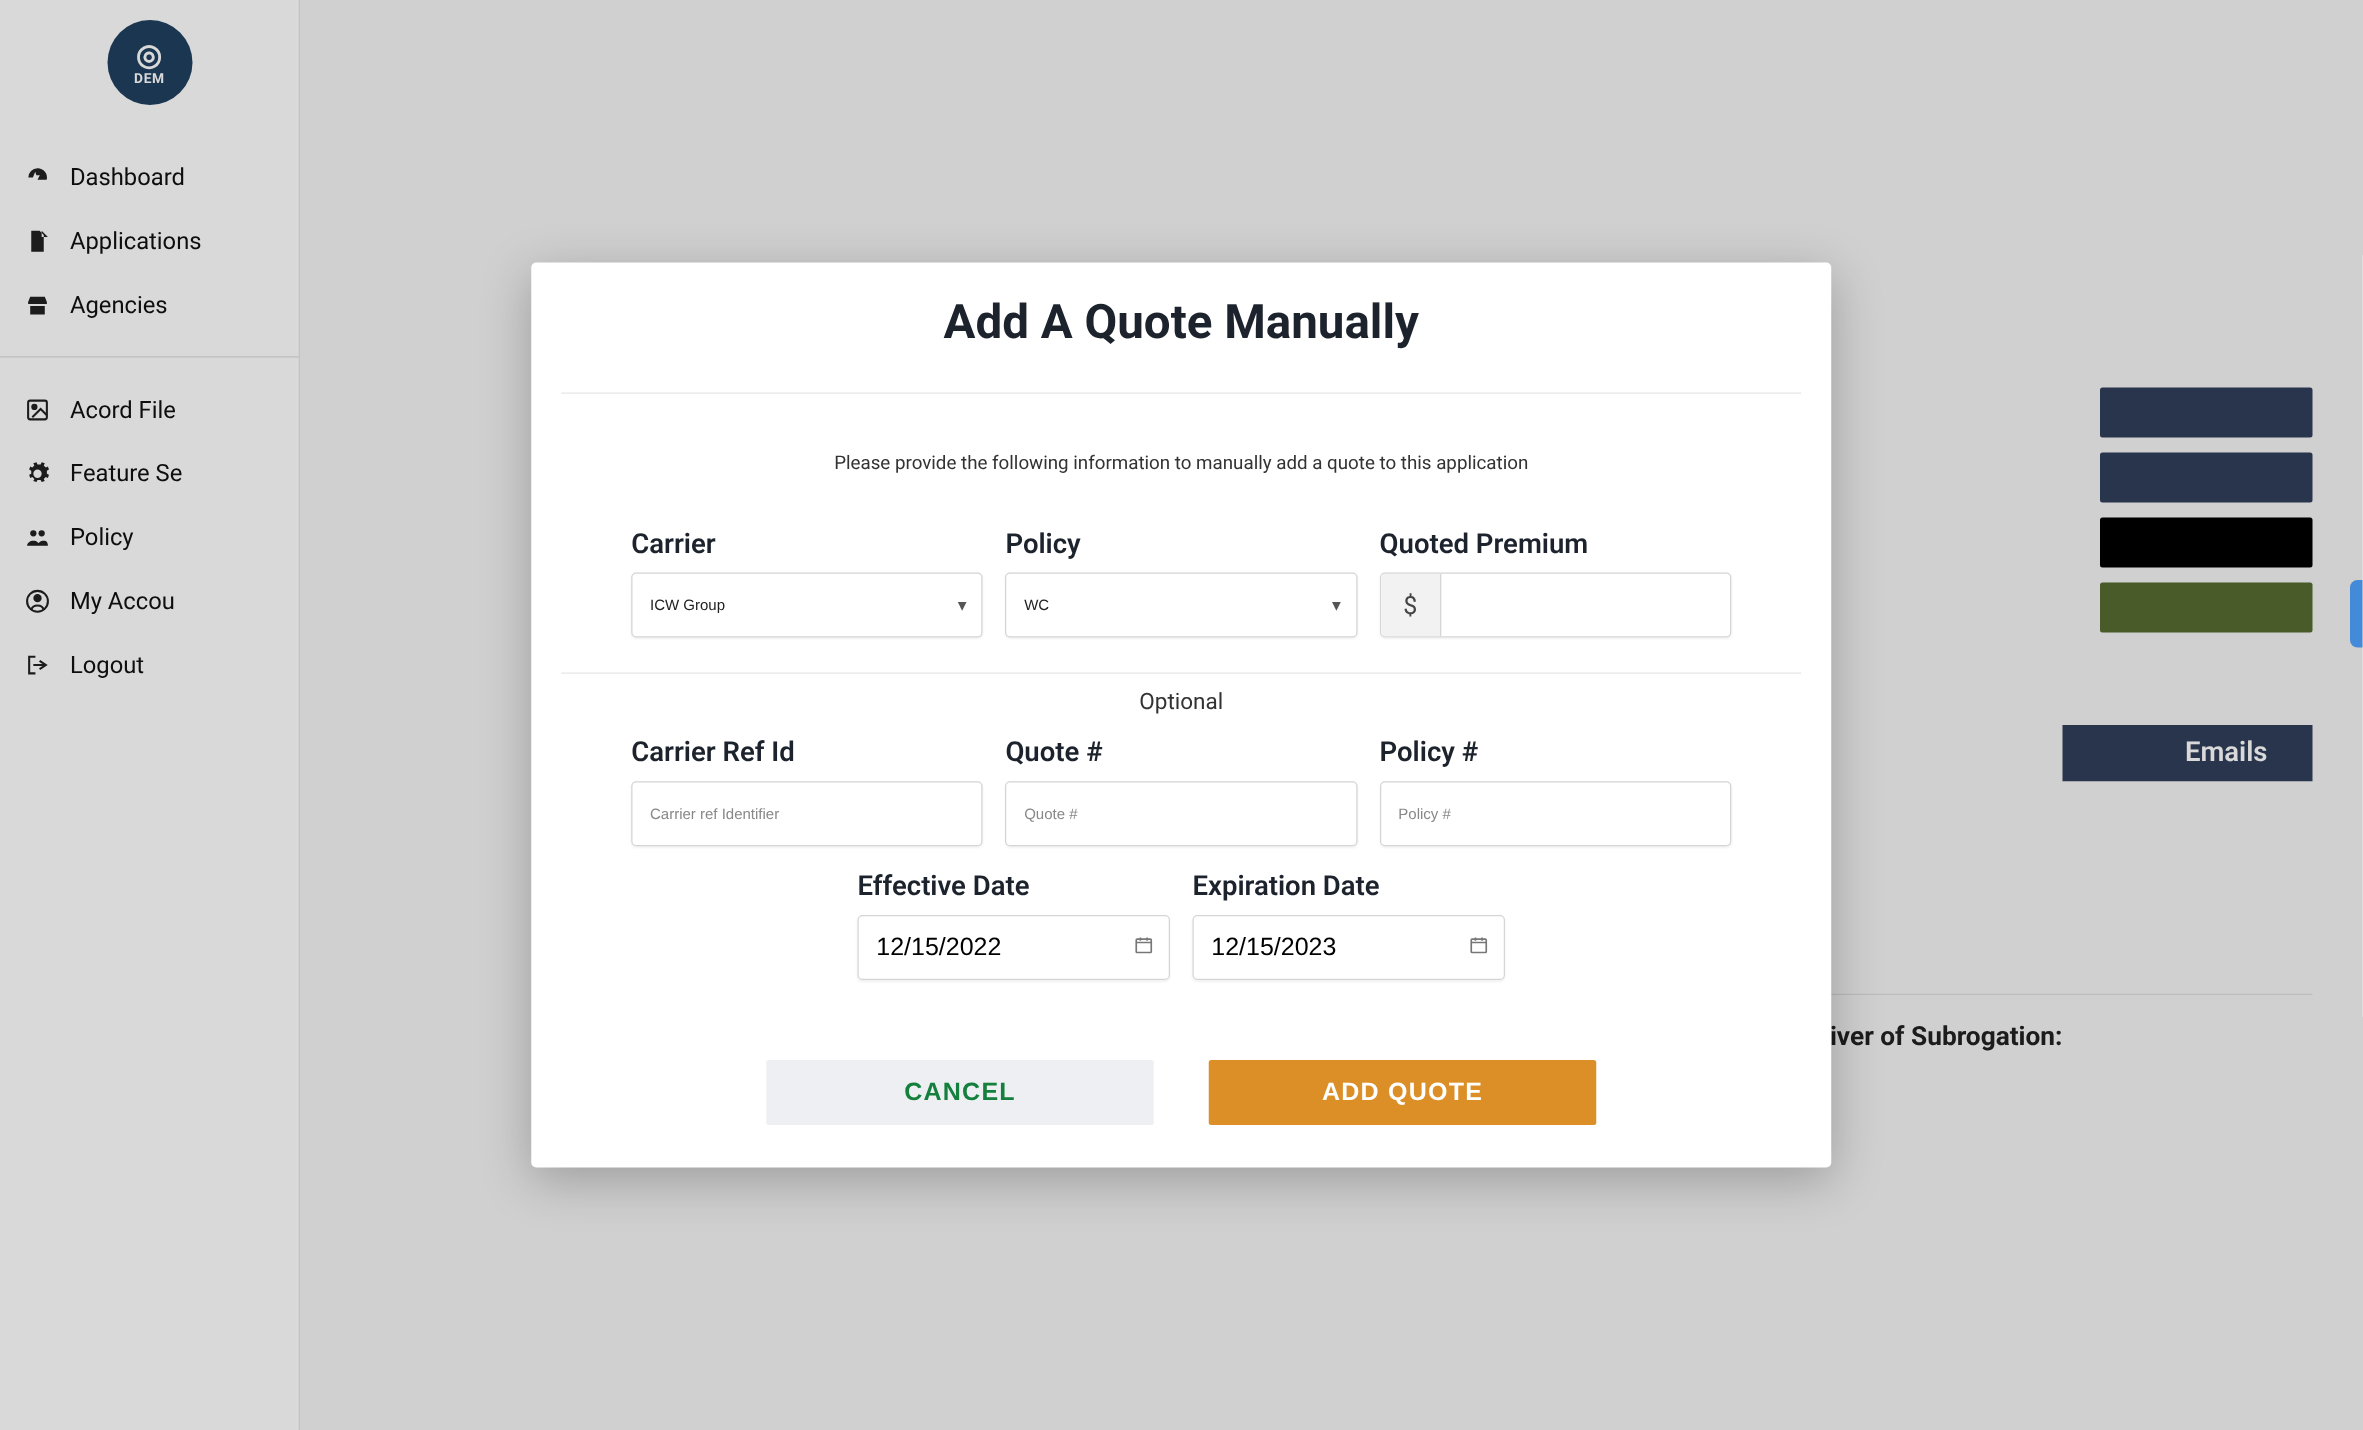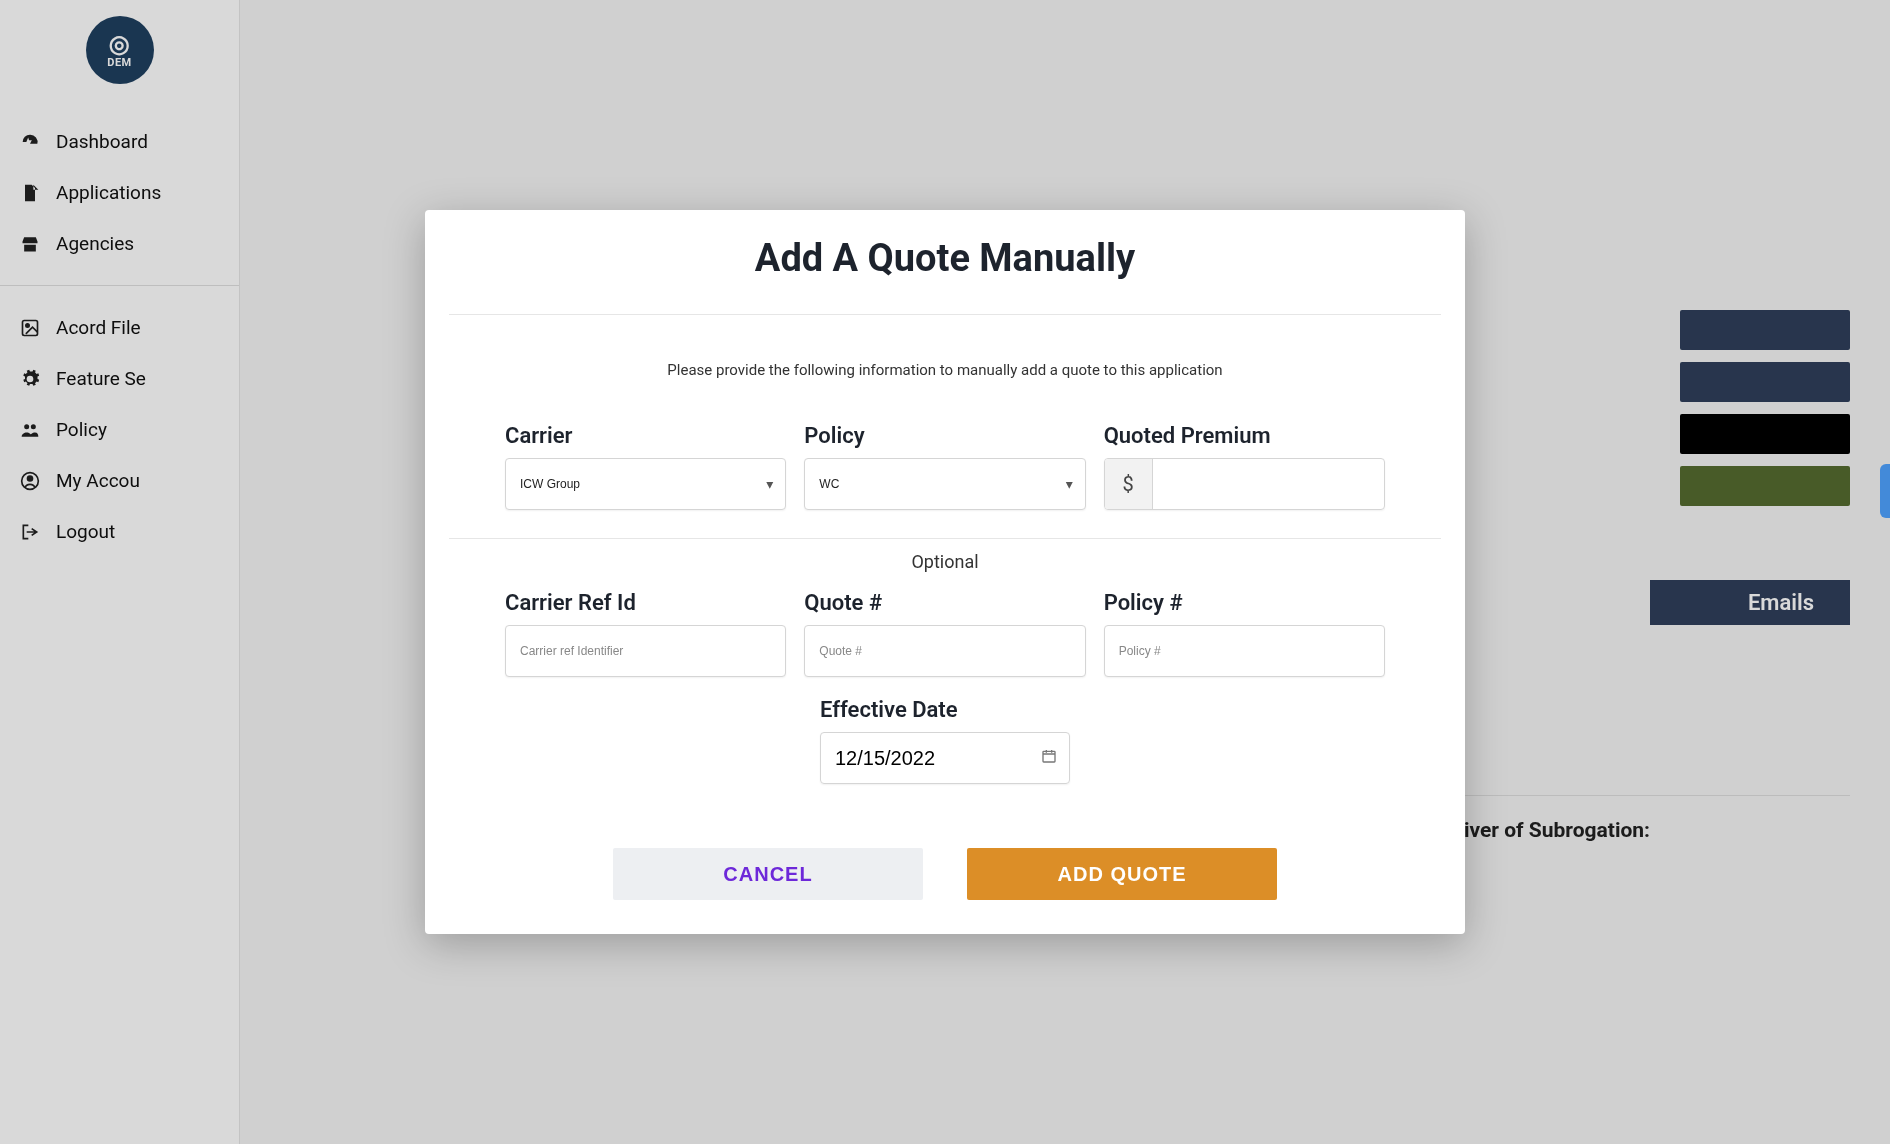--- a/index.html
+++ b/index.html
@@ -103,21 +103,21 @@
   }
   .date-input-wrap input { border:none; outline:none; font-size:20px; width:100%; background:transparent; }
   .calendar-icon { position:absolute; right:12px; top:50%; transform:translateY(-50%); font-size:16px; color:#666; pointer-events:none;}
   .modal-actions {
     display:flex; gap:44px; justify-content:center; padding: 64px 0 18px 0;
   }
   .btn {
     width: 310px; height: 52px; border:none; border-radius:2px; font-size:20px; font-weight:600;
     letter-spacing:1px; cursor:pointer;
   }
-  .btn.cancel { background:#edeff2; color:#6d28d9; }
+  .btn.cancel { background:#edeff2; color:#15803d; }
   .btn.primary { background:#dc8e27; color:#fff; }
   input::placeholder { color:#888; }
   
   .help-tab {
     position:absolute; right:0; top:464px; width:10px; height:54px; background:#4fa3ff; border-radius:6px 0 0 6px;
   }
 </style>
 </head>
 <body>
 
@@ -286,19 +286,31 @@
       <div class="date-input-wrap">
         <input type="text" value="12/15/2022" style="">
         <span class="calendar-icon">
           <svg width="16" height="16" viewBox="0 0 24 24" fill="none" stroke="#777" stroke-width="2">
               <rect x="3" y="5" width="18" height="16" rx="1"></rect>
               <path d="M3 9h18M8 3v4M16 3v4"></path>
             </svg>
         </span>
       </div>
     </div>
+    <div class="date-col">
+      <div class="form-label">Expiration Date</div>
+      <div class="date-input-wrap">
+        <input type="text" value="12/15/2023" style="">
+        <span class="calendar-icon">
+          <svg width="16" height="16" viewBox="0 0 24 24" fill="none" stroke="#777" stroke-width="2">
+              <rect x="3" y="5" width="18" height="16" rx="1"></rect>
+              <path d="M3 9h18M8 3v4M16 3v4"></path>
+            </svg>
+        </span>
+      </div>
+    </div>
   </div>
 
   <div class="modal-actions">
     <button class="btn cancel">CANCEL</button>
     <button class="btn primary">ADD QUOTE</button>
   </div>
 </div>
 
 </body></html>

